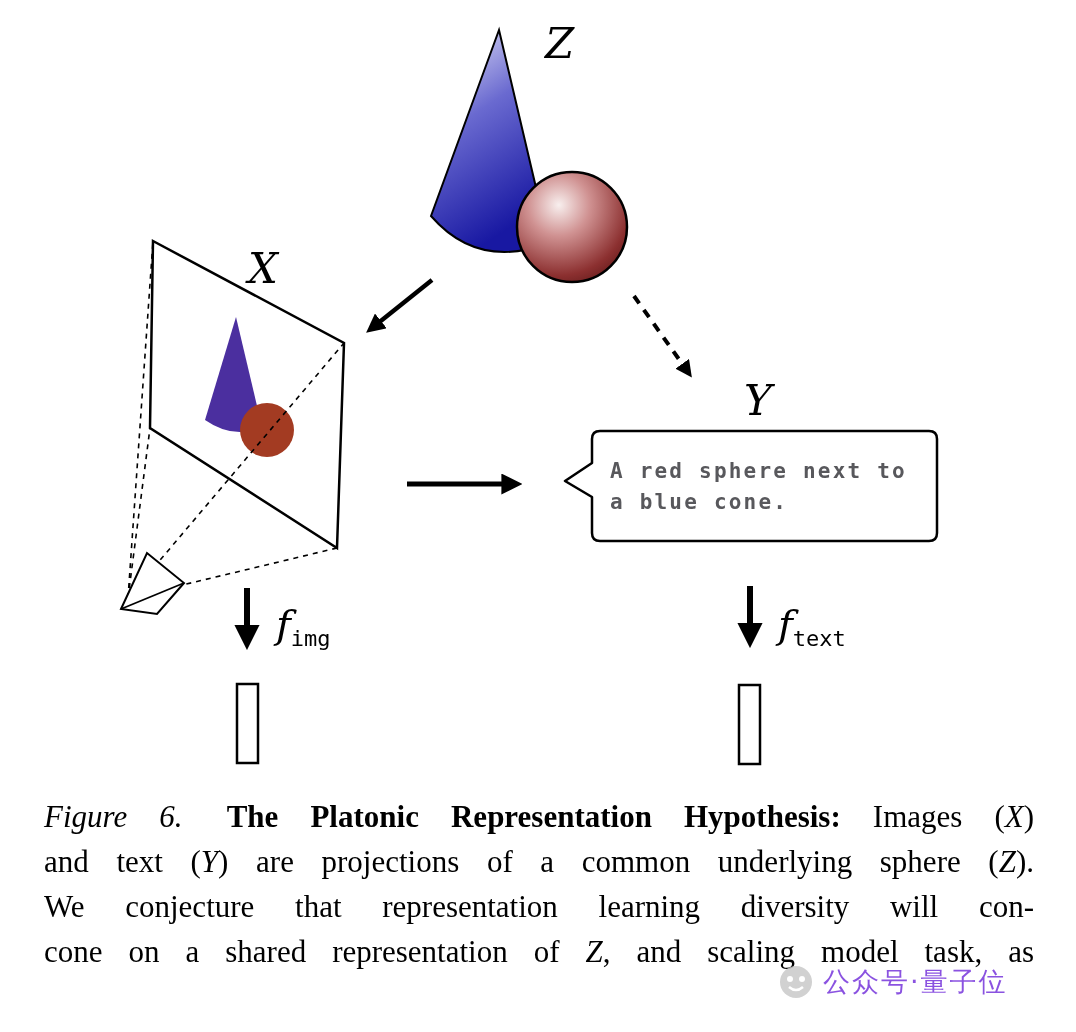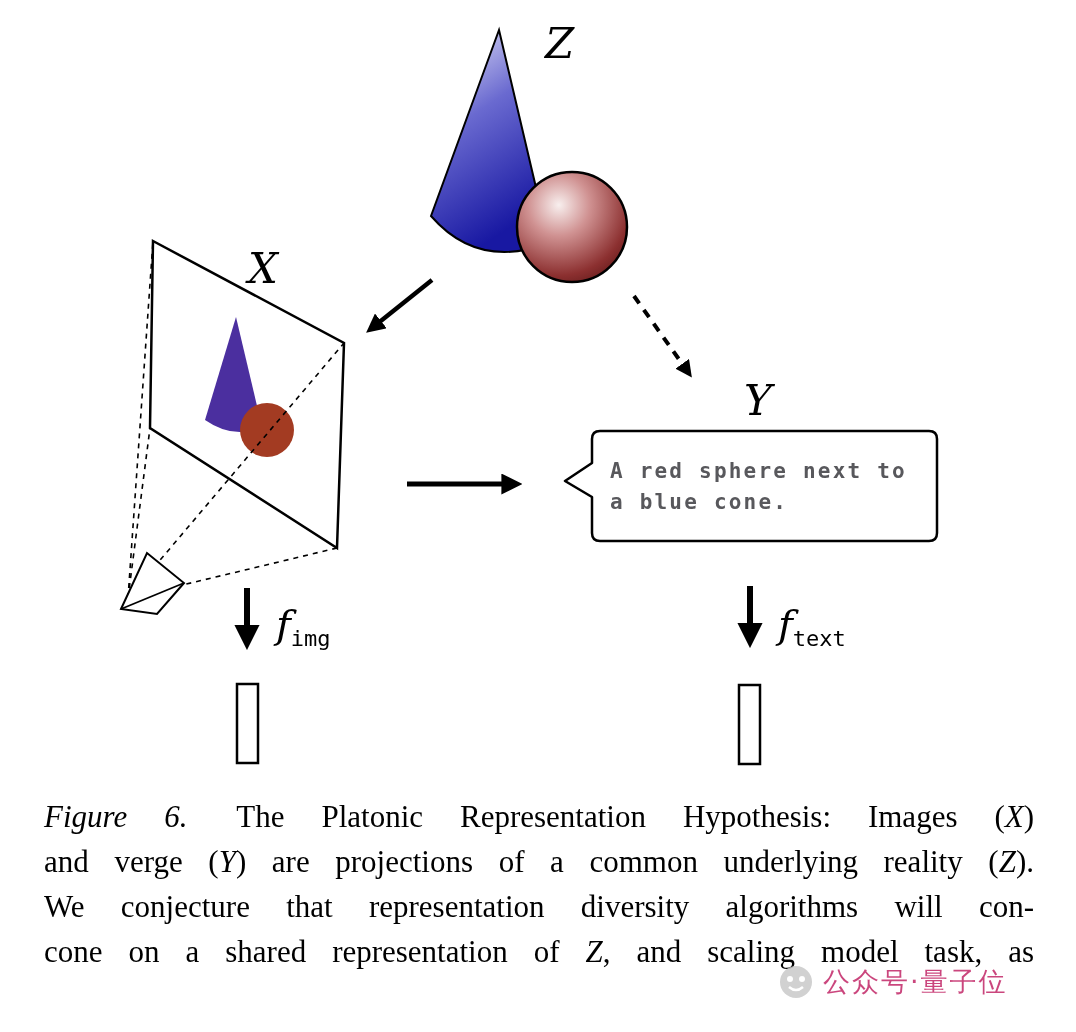--- a/index.html
+++ b/index.html
@@ -12,27 +12,27 @@
   .flab{font-family:"DejaVu Serif",serif;font-style:italic;font-size:40px;fill:#000;}
   .fsub{font-family:"DejaVu Sans Mono",monospace;font-style:normal;font-size:22px;fill:#000;}
   .btext{font-family:"DejaVu Sans Mono",monospace;font-size:21px;font-weight:bold;letter-spacing:2.2px;}
 
   
   .caption{position:absolute;left:44px;top:794px;width:990px;
            font-size:31px;line-height:45px;color:#000;}
   .cap-line{white-space:nowrap;}
   .cap-line.j{text-align:justify;text-align-last:justify;white-space:normal;}
   .it{font-style:italic;}
-  .bold{font-weight:normal;margin-left:12px;}
+  .bold{font-weight:bold;margin-left:12px;}
   .mvar{font-style:italic;}
 
   
   .watermark{position:absolute;left:778px;top:964px;display:flex;align-items:center;
              gap:9px;opacity:0.8;}
-  .wm-text{font-family:"DejaVu Sans",sans-serif;font-size:27px;color:#be185d;
+  .wm-text{font-family:"DejaVu Sans",sans-serif;font-size:27px;color:#6d28d9;
            letter-spacing:2px;white-space:nowrap;}
 </style>
 </head>
 <body>
 
 <div class="page">
 
   <svg class="diagram" width="1076" height="780" viewBox="0 0 1076 780">
     <defs>
       <marker id="ah" viewBox="0 0 10 10" refX="6" refY="5" markerWidth="4.2" markerHeight="4.2" orient="auto">
@@ -92,22 +92,22 @@
              L937,533 Q937,541 929,541 L600,541 Q592,541 592,533 L592,497 Z" fill="#ffffff" stroke="#000" stroke-width="2.5" stroke-linejoin="round"></path>
     <text x="610" y="478" class="btext" fill="#58585c">A red sphere next to</text>
     <text x="610" y="509" class="btext" fill="#58585c">a blue cone.</text>
 
     <rect x="237" y="684" width="21" height="79" fill="#ffffff" stroke="#000" stroke-width="2.5"></rect>
     <rect x="739" y="685" width="21" height="79" fill="#ffffff" stroke="#000" stroke-width="2.5"></rect>
   </svg>
 
   <div class="caption">
     <div class="cap-line j"><span class="it">Figure 6. </span><span class="bold">The Platonic Representation Hypothesis:</span><span> Images (</span><span class="mvar">X</span><span>)</span></div>
-    <div class="cap-line j"><span>and verge (</span><span class="mvar">Y</span><span>) are projections of a common underlying reality (</span><span class="mvar">Z</span><span>).</span></div>
-    <div class="cap-line j"><span>We conjecture that representation diversity algorithms will con-</span></div>
+    <div class="cap-line j"><span>and text (</span><span class="mvar">Y</span><span>) are projections of a common underlying sphere (</span><span class="mvar">Z</span><span>).</span></div>
+    <div class="cap-line j"><span>We conjecture that representation learning diversity will con-</span></div>
     <div class="cap-line j"><span>cone on a shared representation of </span><span class="mvar">Z</span><span>, and scaling model task, as</span></div>
   </div>
 
   <div class="watermark">
     <svg width="36" height="36" viewBox="0 0 36 36">
       <circle cx="18" cy="18" r="16" fill="#c6c6c6"></circle>
       <circle cx="12" cy="15" r="3" fill="#ffffff"></circle>
       <circle cx="24" cy="15" r="3" fill="#ffffff"></circle>
       <path d="M11,23 q7,6 14,0" stroke="#ffffff" stroke-width="2.5" fill="none"></path>
     </svg>

